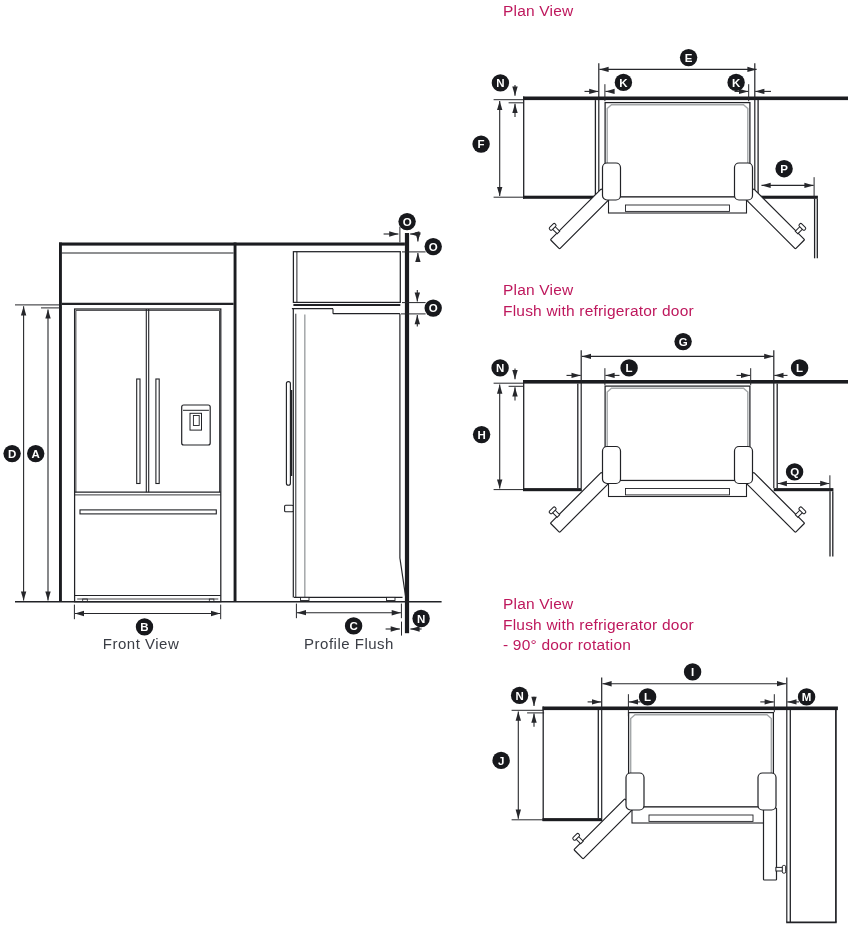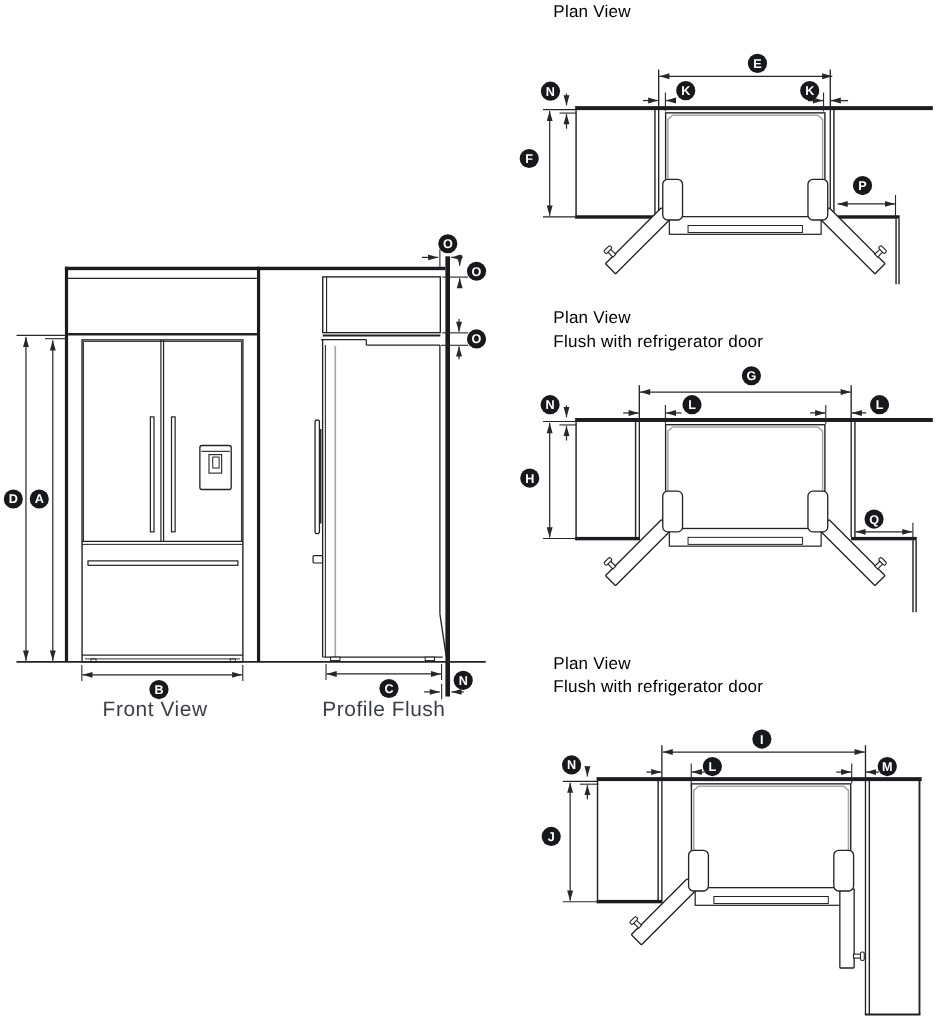--- a/index.html
+++ b/index.html
@@ -1,21 +1,21 @@
 <!DOCTYPE html>
 <html><head>
 <meta charset="utf-8">
 <style>
   html,body{margin:0;padding:0;background:#fff;}
   .stage{position:relative;width:862px;height:930px;background:#fff;overflow:hidden;
          font-family:"Liberation Sans",sans-serif;}
   .stage svg{position:absolute;left:0;top:0;}
-  .title{position:absolute;font-size:15.5px;line-height:20.5px;color:#000000;
+  .title{position:absolute;font-size:15.5px;line-height:20.5px;color:#be185d;
          letter-spacing:.2px;font-weight:400;white-space:nowrap;}
-  .vlabel{position:absolute;font-size:19px;color:#3a3d45;letter-spacing:.5px;
+  .vlabel{position:absolute;font-size:15px;color:#3a3d45;letter-spacing:.5px;
           transform:translateX(-50%);white-space:nowrap;}
   .dim,.ext{stroke:#26272b;fill:none;}
   .dim{stroke-width:1.1;}
   .ext{stroke-width:1;}
   .ln{stroke:#212226;fill:none;}
   .wh{fill:#ffffff;stroke:#212226;}
   .gray{stroke:#a4a7a9;fill:none;}
   .blk{fill:#1b1c20;stroke:none;}
   .bdg circle{fill:#17181c;}
   .bdg text{fill:#ffffff;font-size:11.5px;font-weight:bold;text-anchor:middle;
@@ -368,18 +368,19 @@
 <div class="title" style="left:503px;top:1px">
   <div>Plan View</div>
 </div>
 <div class="title" style="left:503px;top:280px">
   <div>Plan View</div>
   <div>Flush with refrigerator door</div>
 </div>
 <div class="title" style="left:503px;top:594px">
   <div>Plan View</div>
   <div>Flush with refrigerator door</div>
+  <div>- 90° door rotation</div>
 </div>
 
 <div class="vlabel" style="left:141px;top:634.5px">Front View</div>
 <div class="vlabel" style="left:349px;top:634.5px">Profile Flush</div>
 
 </div>
 
 </body></html>

